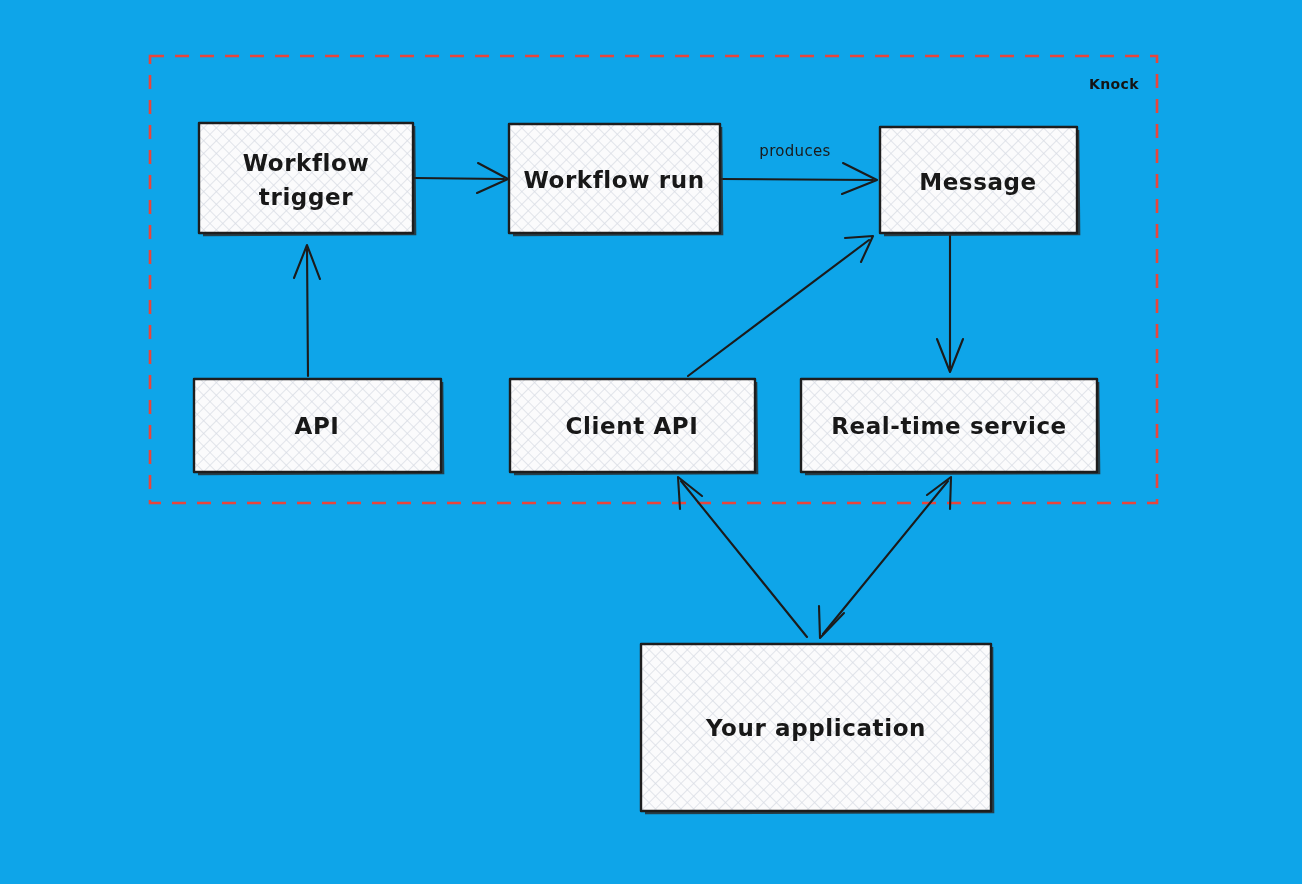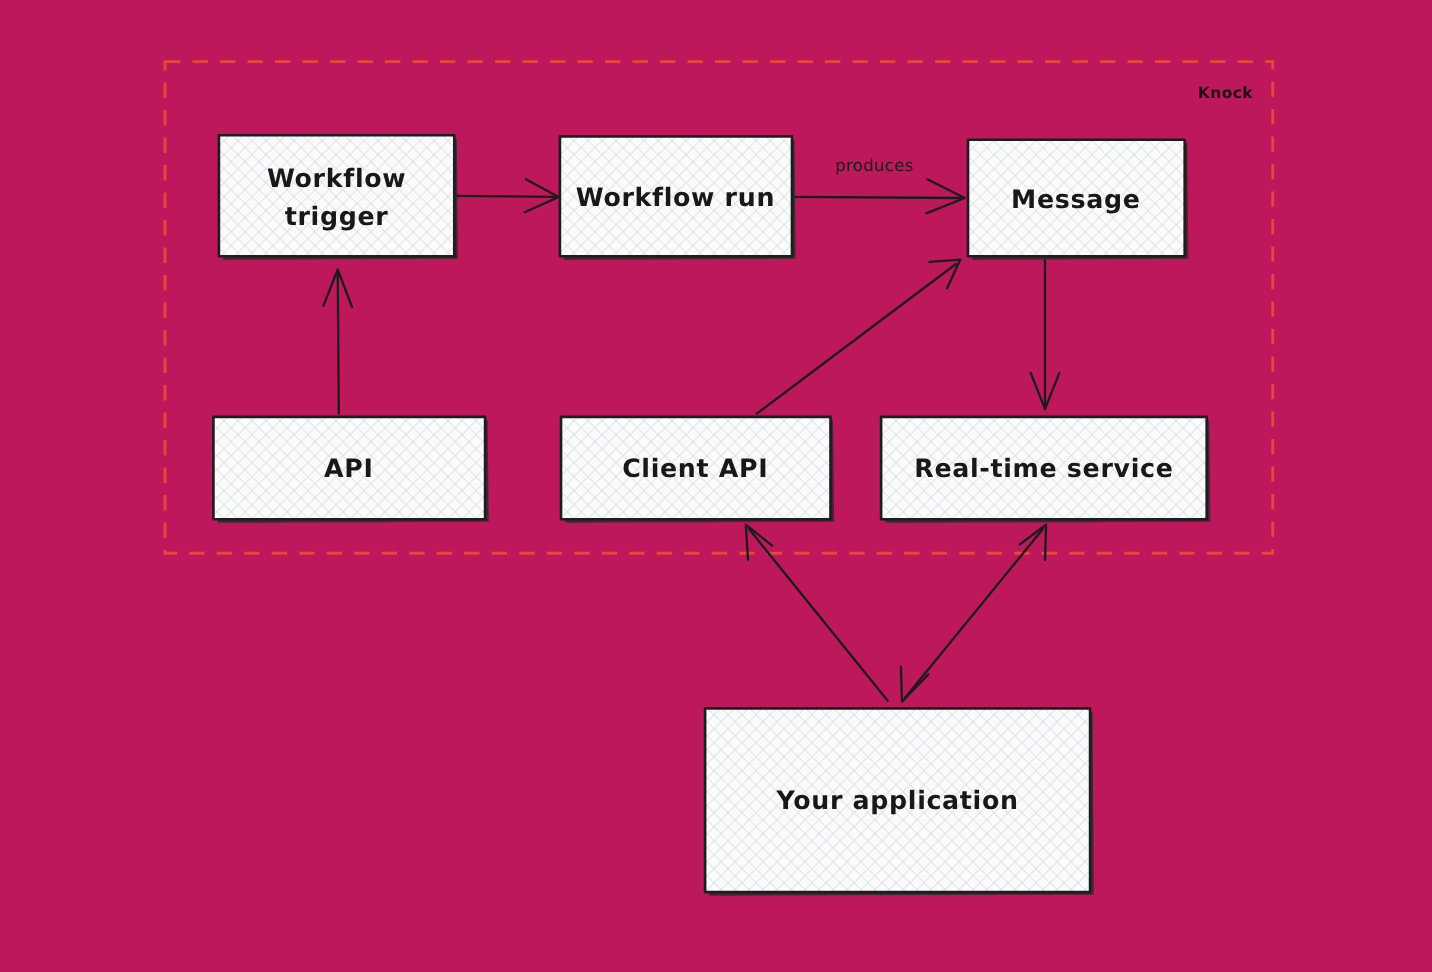--- a/index.html
+++ b/index.html
@@ -10,21 +10,21 @@
   body {
     width: 1302px;
     height: 884px;
     overflow: hidden;
     font-family: "DejaVu Sans", sans-serif;
   }
   #diagram-root {
     position: relative;
     width: 1302px;
     height: 884px;
-    background: #be185d;
+    background: #0ea5e9;
   }
   svg.canvas {
     display: block;
     width: 1302px;
     height: 884px;
   }
   .node-label {
     font-family: "DejaVu Sans", sans-serif;
     font-size: 23px;
     font-weight: 600;

